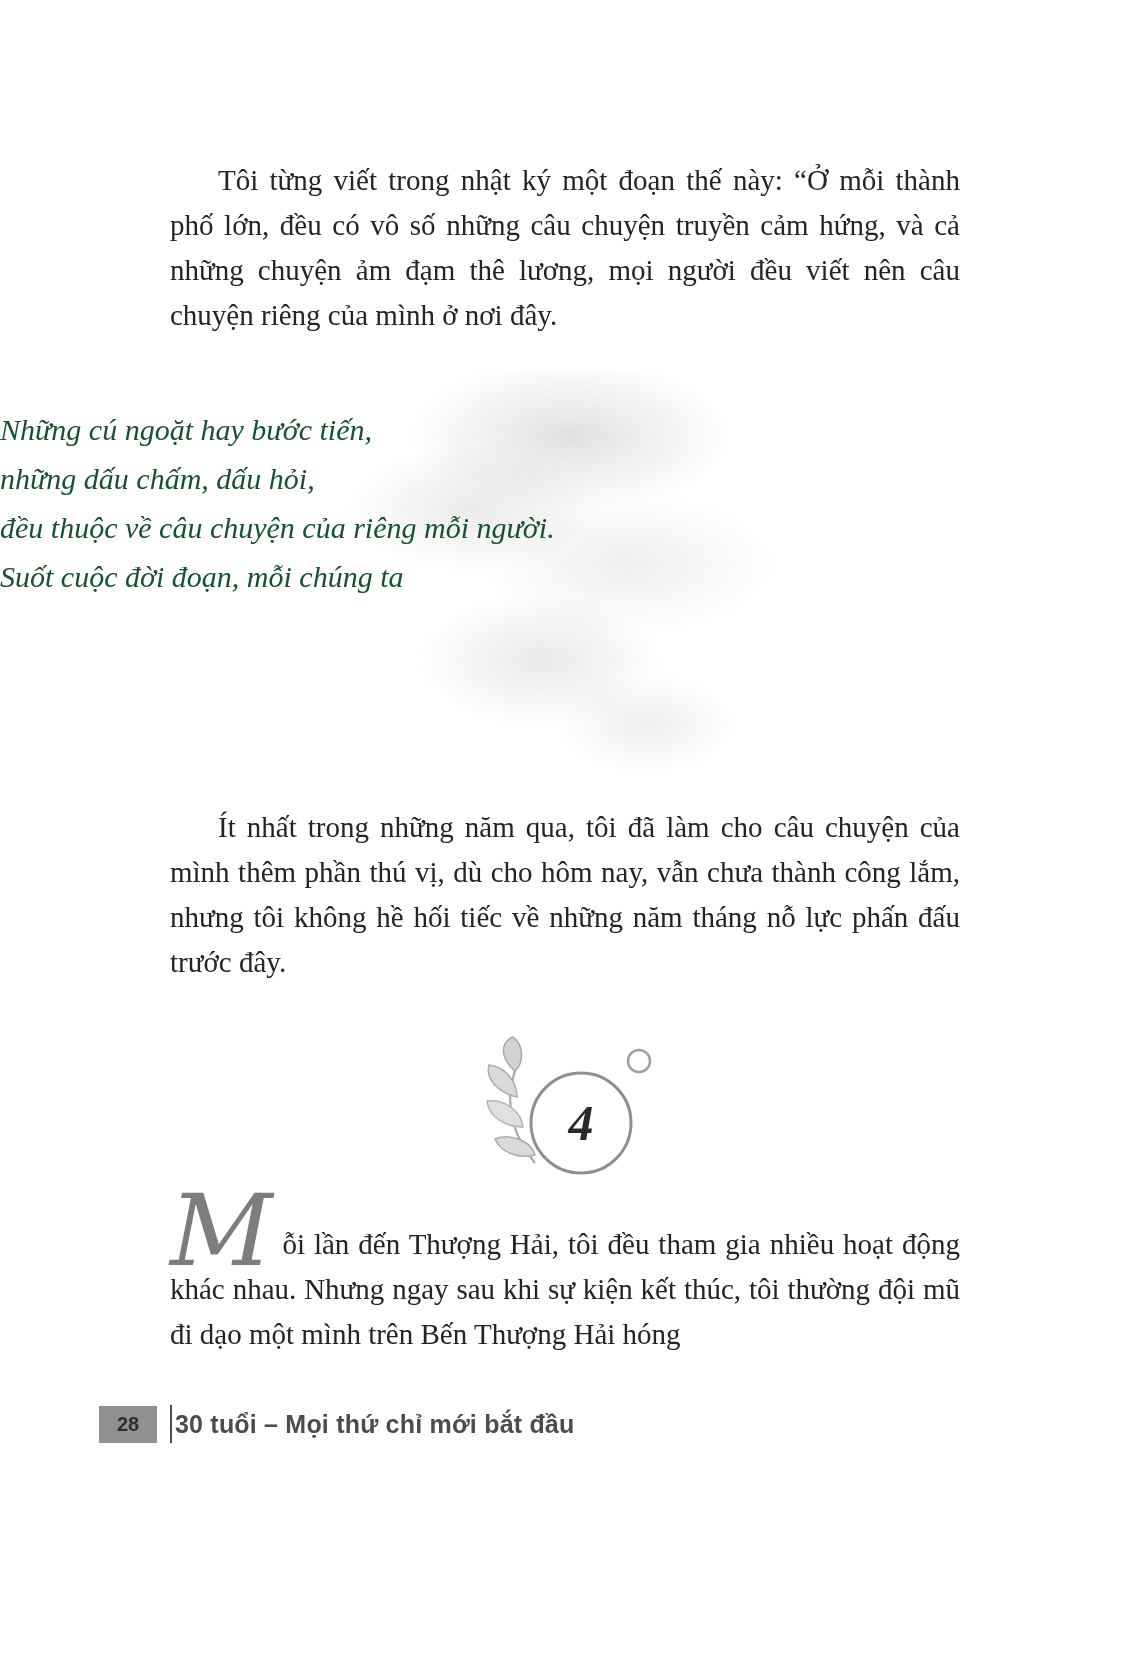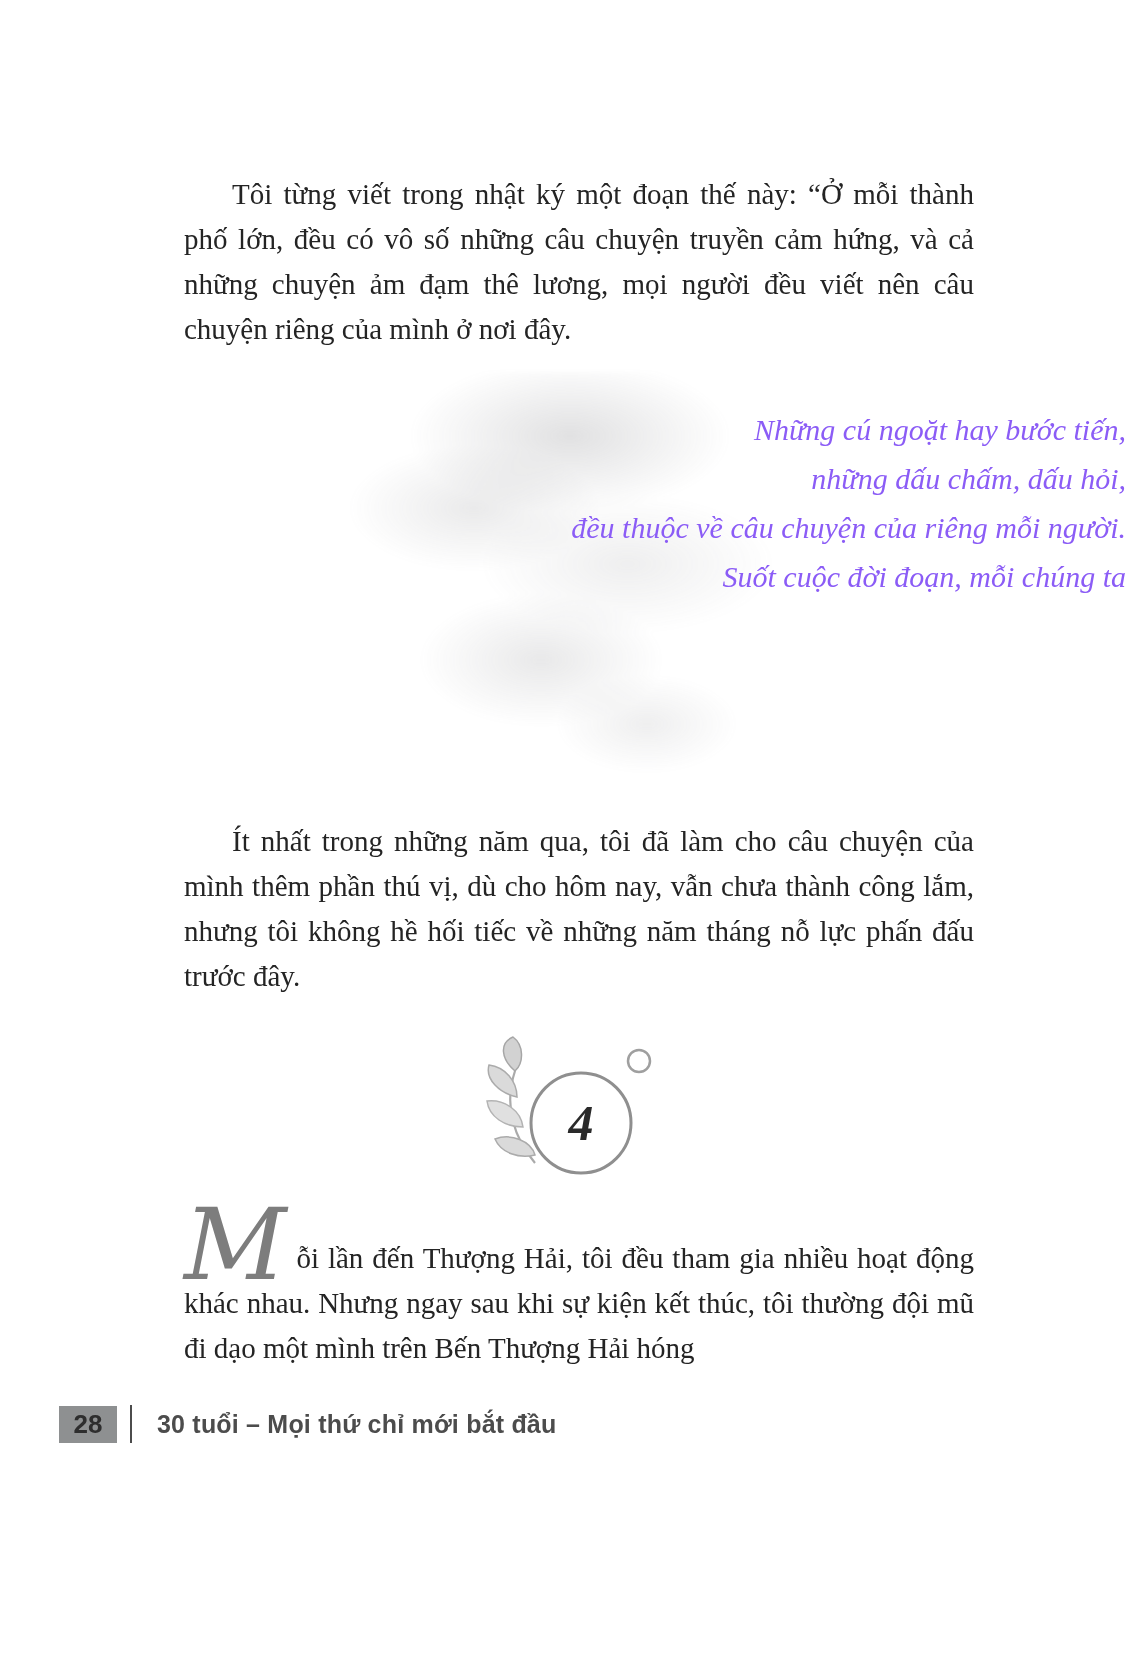--- a/index.html
+++ b/index.html
@@ -8,21 +8,21 @@
     width:1126px;height:1662px;
     margin:0 auto;
     background:#ffffff;
     font-family:"Liberation Serif","DejaVu Serif",serif;
     color:#242424;
     overflow:hidden;
   }
   .body-par{
     position:absolute;
     left:170px;width:790px;
-    margin:14px;
+    margin:0;
     font-size:29px;line-height:45px;
     text-align:justify;
   }
   .indent{text-indent:48px;}
   #par1{top:158px;}
   #par2{top:805px;}
   #par3{top:1222px;text-indent:0;}
 
   
   .wash{
@@ -30,24 +30,24 @@
     background:
       radial-gradient(ellipse 230px 110px at 50% 16%, rgba(105,105,110,0.20), rgba(105,105,110,0) 70%),
       radial-gradient(ellipse 180px 90px  at 30% 34%, rgba(105,105,110,0.14), rgba(105,105,110,0) 70%),
       radial-gradient(ellipse 210px 100px at 62% 48%, rgba(105,105,110,0.11), rgba(105,105,110,0) 70%),
       radial-gradient(ellipse 175px 95px  at 44% 72%, rgba(105,105,110,0.15), rgba(105,105,110,0) 70%),
       radial-gradient(ellipse 130px 70px  at 66% 88%, rgba(105,105,110,0.11), rgba(105,105,110,0) 70%);
     filter:blur(2px);
   }
   .poem{
     position:absolute;left:0;top:405px;width:1126px;
-    text-align:right;
+    text-align:left;
     font-style:italic;
     font-size:30px;line-height:49px;
-    color:#8b5cf6;
+    color:#14532d;
   }
   .poem-line{white-space:nowrap;}
 
   
   .ornament{
     position:absolute;left:50%;top:1035px;width:280px;height:160px;
     transform:translateX(-50%);
   }
   .ornament svg{position:absolute;left:0;top:0;}
   .ornament-number{
@@ -70,31 +70,31 @@
     font-family:"DejaVu Serif","Liberation Serif",serif;
   }
 
   
   .footer{
     position:absolute;left:0;top:1404px;width:1126px;height:40px;
     display:flex;align-items:center;
     font-family:"Liberation Sans","DejaVu Sans",sans-serif;
   }
   .page-number-box{
-    margin-left:59px;
+    margin-left:99px;
     width:58px;height:37px;
     background:#8e9091;
     display:flex;align-items:center;justify-content:center;
-    font-size:26px;font-weight:600;color:#2e2e2e;
+    font-size:20px;font-weight:600;color:#2e2e2e;
   }
   .footer-rule{
     width:2px;height:38px;background:#4c4c4c;margin-left:13px;
   }
   .footer-title{
-    margin-left:25px;
+    margin-left:3px;
     font-size:25px;font-weight:600;color:#4c4c4c;
     letter-spacing:0.2px;
   }
 </style>
 </head>
 <body>
 
 <div class="page">
 
   <p id="par1" class="body-par indent">Tôi từng viết trong nhật ký một đoạn thế này: “Ở mỗi thành phố lớn, đều có vô số những câu chuyện truyền cảm hứng, và cả những chuyện ảm đạm thê lương, mọi người đều viết nên câu chuyện riêng của mình ở nơi đây.</p>

